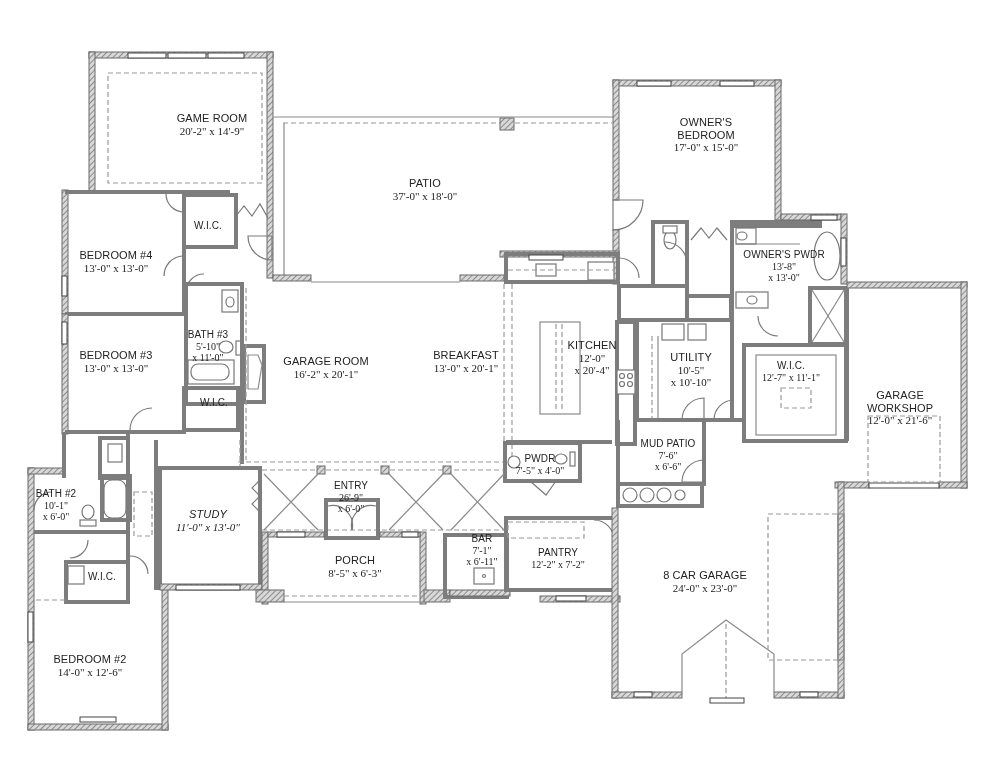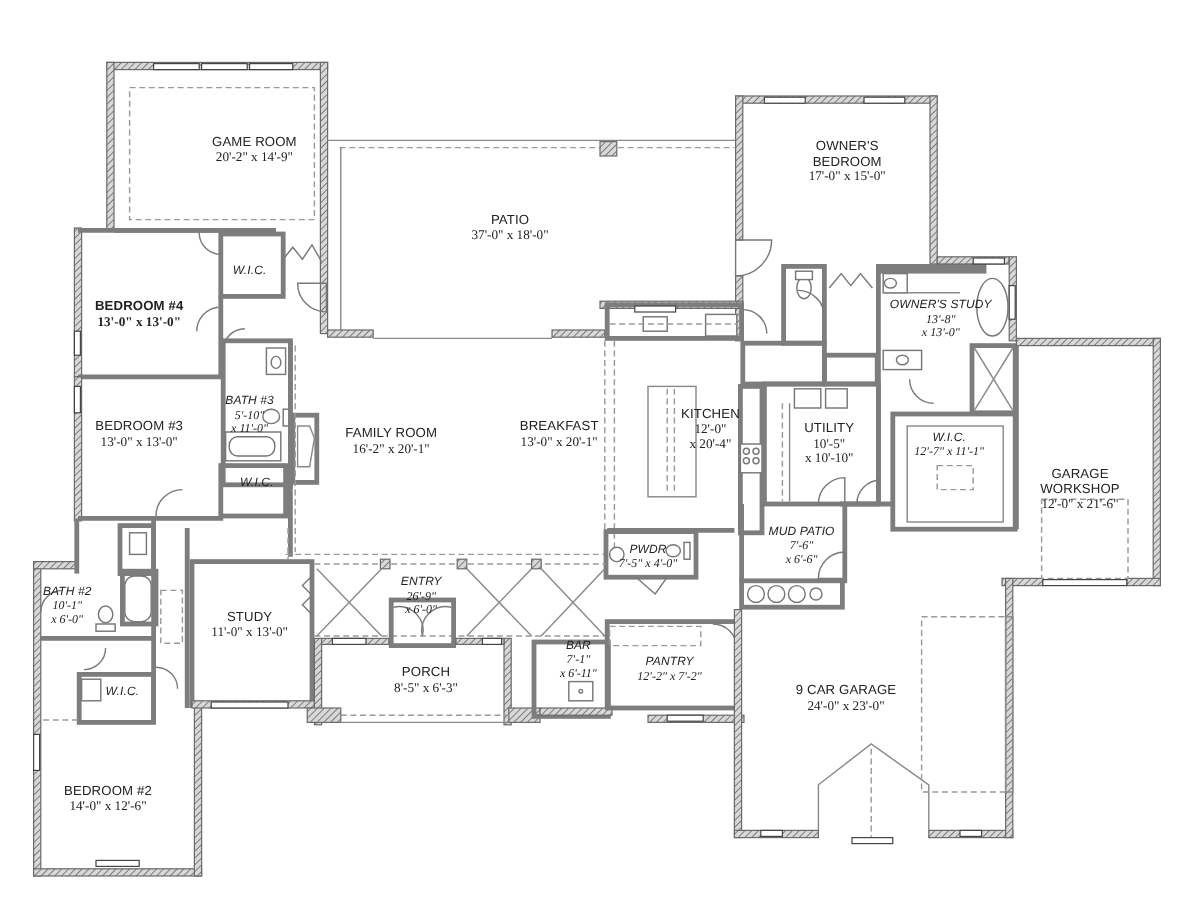--- a/index.html
+++ b/index.html
@@ -8,21 +8,21 @@
     .wall-hatch { fill: url(#hatch); stroke: #6a6a6a; stroke-width: 1; }
     .iwall { fill: none; stroke: #7d7d7d; stroke-width: 4; }
     .thin { fill: none; stroke: #8a8a8a; stroke-width: 1.2; }
     .dash { fill: none; stroke: #9a9a9a; stroke-width: 1.2; stroke-dasharray: 5 3; }
     .door { fill: none; stroke: #7a7a7a; stroke-width: 1.2; }
     .win { fill: #ffffff; stroke: #444; stroke-width: 1; }
     .fixture { fill: #ffffff; stroke: #777; stroke-width: 1.2; }
     .label { position: absolute; text-align: center; color: #222; line-height: 1.15; white-space: nowrap; transform: translate(-50%, -50%); }
     .label .name { font-family: "Liberation Sans", sans-serif; font-size: 11px; letter-spacing: 0.1px; display: block; }
     .label .dim { font-family: "Liberation Serif", serif; font-size: 11px; display: block; }
-    .label.small .name, .label.small .dim { font-size: 10px; font-style: italic; }
+    .label.small .name, .label.small .dim { font-size: 10px; }
   </style>
 </head>
 <body>
 
 <svg id="plan" viewBox="0 0 1000 768" xmlns="http://www.w3.org/2000/svg">
   <defs>
     <pattern id="hatch" patternUnits="userSpaceOnUse" width="4" height="4" patternTransform="rotate(45)">
       <rect width="4" height="4" fill="#d8d8d8"></rect>
       <line x1="0" y1="0" x2="0" y2="4" stroke="#6a6a6a" stroke-width="1.4"></line>
     </pattern>
@@ -304,21 +304,21 @@
   <span class="name">PATIO</span>
   <span class="dim">37'-0" x 18'-0"</span>
 </div>
 
 <div class="label" style="left:706px;top:135px;">
   <span class="name">OWNER'S</span>
   <span class="name">BEDROOM</span>
   <span class="dim">17'-0" x 15'-0"</span>
 </div>
 
-<div class="label" style="left:116px;top:262px;font-weight:bold;">
+<div class="label" style="left:116px;top:262px;">
   <span class="name">BEDROOM #4</span>
   <span class="dim">13'-0" x 13'-0"</span>
 </div>
 
 <div class="label small" style="left:208px;top:226px;">
   <span class="name">W.I.C.</span>
 </div>
 
 <div class="label small" style="left:208px;top:328px;margin-top:18px;">
   <span class="name">BATH #3</span>
@@ -329,21 +329,21 @@
 <div class="label" style="left:116px;top:362px;">
   <span class="name">BEDROOM #3</span>
   <span class="dim">13'-0" x 13'-0"</span>
 </div>
 
 <div class="label small" style="left:214px;top:403px;">
   <span class="name">W.I.C.</span>
 </div>
 
 <div class="label" style="left:326px;top:368px;">
-  <span class="name">FAMILY ROOM</span>
+  <span class="name">GARAGE ROOM</span>
   <span class="dim">16'-2" x 20'-1"</span>
 </div>
 
 <div class="label" style="left:466px;top:362px;">
   <span class="name">BREAKFAST</span>
   <span class="dim">13'-0" x 20'-1"</span>
 </div>
 
 <div class="label" style="left:592px;top:358px;">
   <span class="name">KITCHEN</span>
@@ -351,21 +351,21 @@
   <span class="dim">x 20'-4"</span>
 </div>
 
 <div class="label" style="left:691px;top:370px;">
   <span class="name">UTILITY</span>
   <span class="dim">10'-5"</span>
   <span class="dim">x 10'-10"</span>
 </div>
 
 <div class="label small" style="left:784px;top:266px;">
-  <span class="name">OWNER'S STUDY</span>
+  <span class="name">OWNER'S PWDR</span>
   <span class="dim">13'-8"</span>
   <span class="dim">x 13'-0"</span>
 </div>
 
 <div class="label small" style="left:791px;top:371px;">
   <span class="name">W.I.C.</span>
   <span class="dim">12'-7" x 11'-1"</span>
 </div>
 
 <div class="label" style="left:900px;top:364px;margin-top:44px;">
@@ -388,21 +388,21 @@
 <div class="label small" style="left:56px;top:505px;">
   <span class="name">BATH #2</span>
   <span class="dim">10'-1"</span>
   <span class="dim">x 6'-0"</span>
 </div>
 
 <div class="label small" style="left:102px;top:577px;">
   <span class="name">W.I.C.</span>
 </div>
 
-<div class="label" style="left:208px;top:521px;">
+<div class="label" style="left:208px;top:521px;font-style:italic;">
   <span class="name">STUDY</span>
   <span class="dim">11'-0" x 13'-0"</span>
 </div>
 
 <div class="label small" style="left:351px;top:497px;">
   <span class="name">ENTRY</span>
   <span class="dim">26'-9"</span>
   <span class="dim">x 6'-0"</span>
 </div>
 
@@ -416,20 +416,20 @@
   <span class="dim">7'-1"</span>
   <span class="dim">x 6'-11"</span>
 </div>
 
 <div class="label small" style="left:558px;top:558px;">
   <span class="name">PANTRY</span>
   <span class="dim">12'-2" x 7'-2"</span>
 </div>
 
 <div class="label" style="left:705px;top:582px;">
-  <span class="name">9 CAR GARAGE</span>
+  <span class="name">8 CAR GARAGE</span>
   <span class="dim">24'-0" x 23'-0"</span>
 </div>
 
 <div class="label" style="left:90px;top:666px;">
   <span class="name">BEDROOM #2</span>
   <span class="dim">14'-0" x 12'-6"</span>
 </div>
 
 </body></html>

